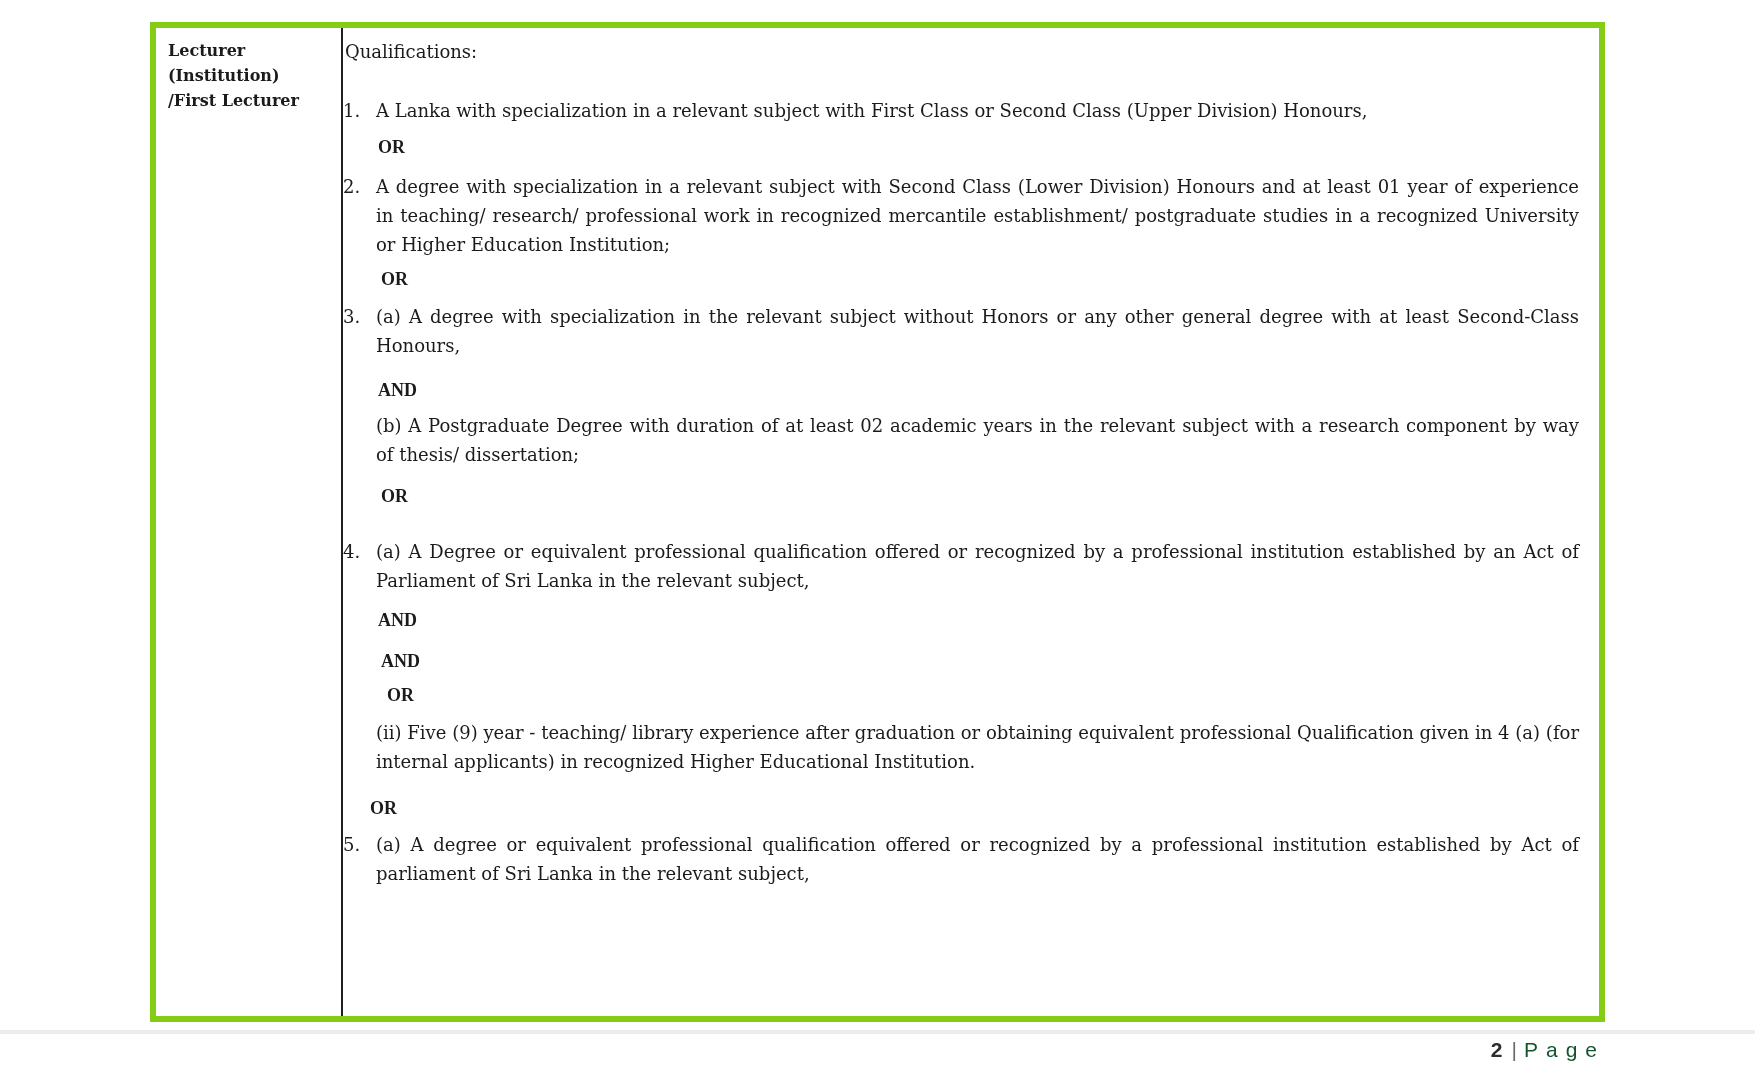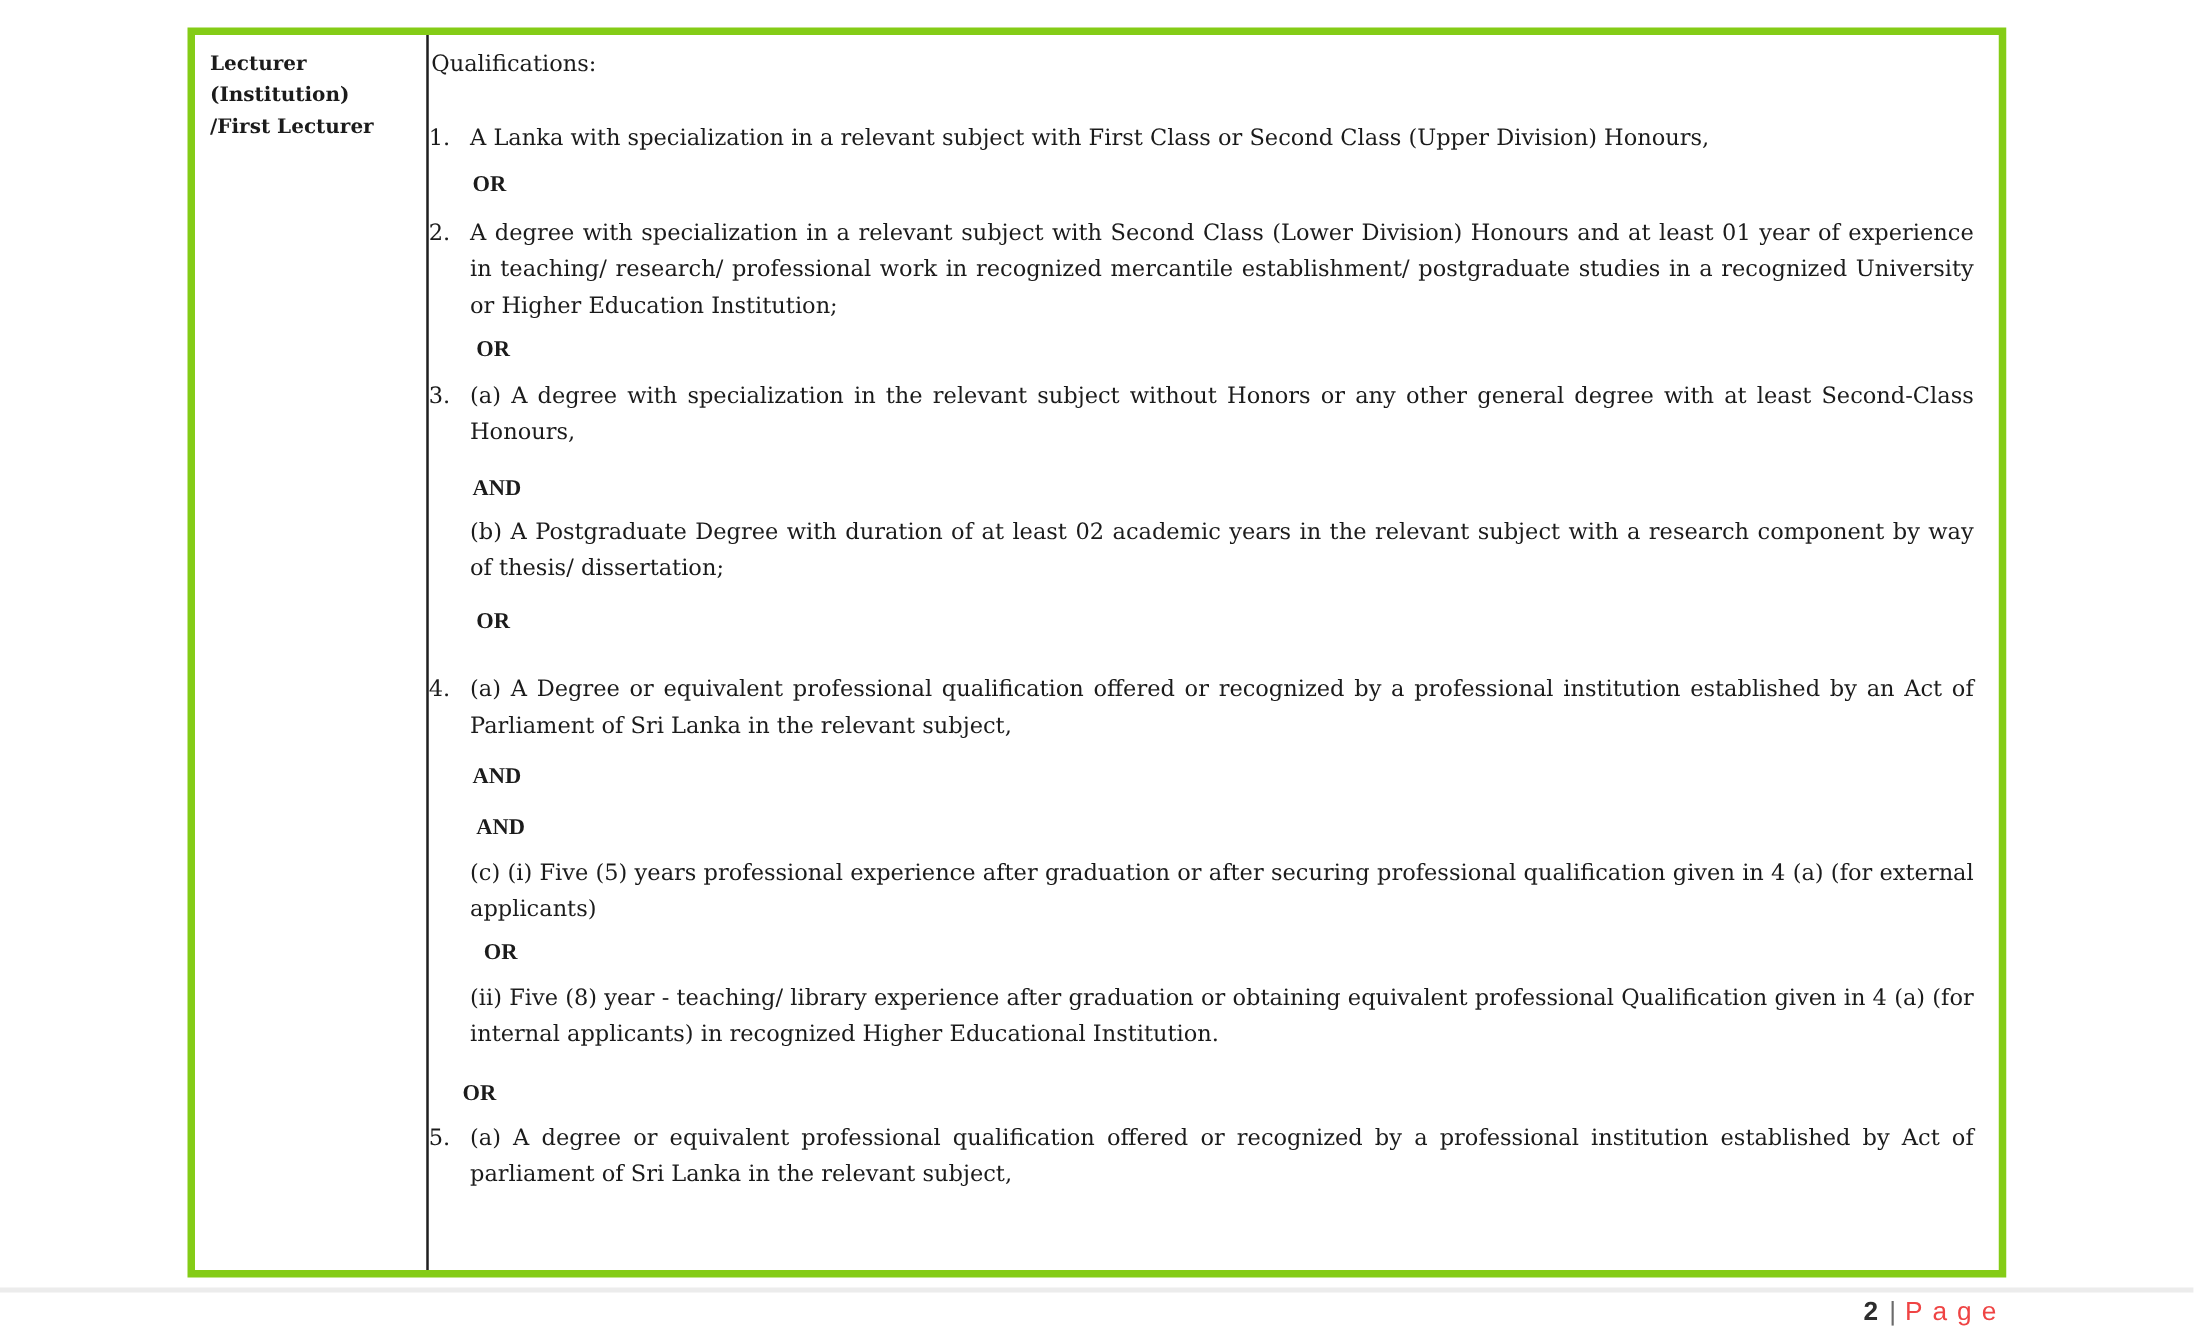--- a/index.html
+++ b/index.html
@@ -85,21 +85,21 @@
     position: absolute;
     top: 1038px;
     right: 150px;
     font-family: "Liberation Sans", sans-serif;
     font-size: 21px;
     line-height: 24px;
     white-space: nowrap;
   }
   .pg-num { color: #2d2d2d; font-weight: 700; }
   .pg-sep { color: #6b6b6b; margin: 0 7px 0 9px; font-weight: 400; }
-  .pg-label { color: #ef4444; letter-spacing: 8px; margin-top: 22px; }
+  .pg-label { color: #14532d; letter-spacing: 8px; margin-top: 22px; }
 </style>
 </head>
 <body>
 
 <div class="page">
 
   <div class="doc-table">
 
     <div class="cell-left">
       <div class="title-line">Lecturer</div>
@@ -139,25 +139,24 @@
       <div class="item m26">
         <span class="num">4.</span>
         <span>(a) A Degree or equivalent professional qualification offered or recognized by a professional institution established by an Act of Parliament of Sri Lanka in the relevant subject,</span>
       </div>
 
       <div class="conn m11">AND</div>
 
 
       <div class="conn c1 m12">AND</div>
 
-      <div class="sub m8">(c) (i)  Five (5) years professional experience after graduation or after securing professional qualification given in 4 (a) (for external applicants)</div>
 
       <div class="conn c2 m5">OR</div>
 
-      <div class="sub m8">(ii) Five (8) year - teaching/ library experience after graduation or obtaining equivalent professional Qualification given in 4 (a) (for internal applicants) in recognized Higher Educational Institution.</div>
+      <div class="sub m8">(ii) Five (9) year - teaching/ library experience after graduation or obtaining equivalent professional Qualification given in 4 (a) (for internal applicants) in recognized Higher Educational Institution.</div>
 
       <div class="conn cL m18">OR</div>
 
       <div class="item m7">
         <span class="num">5.</span>
         <span>(a) A degree or equivalent professional qualification offered or recognized by a professional institution established by Act of parliament of Sri Lanka in the relevant subject,</span>
       </div>
 
     </div>
   </div>

